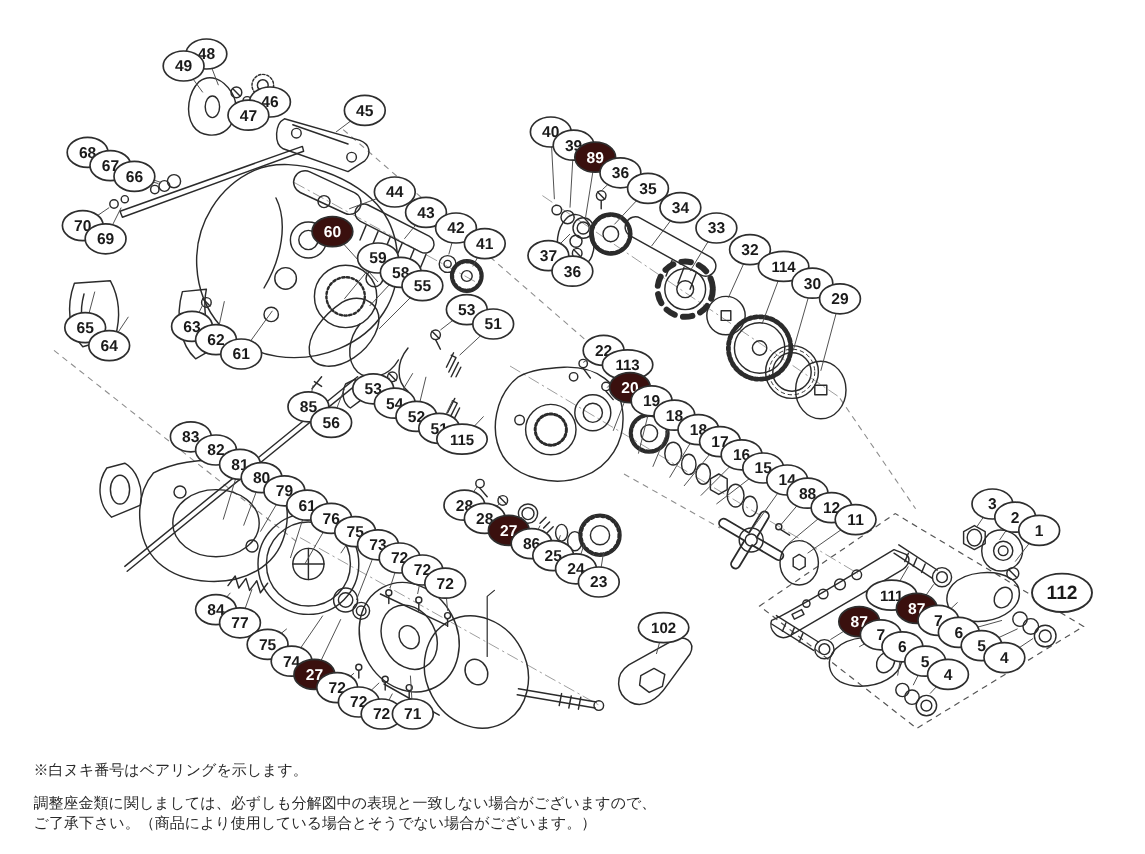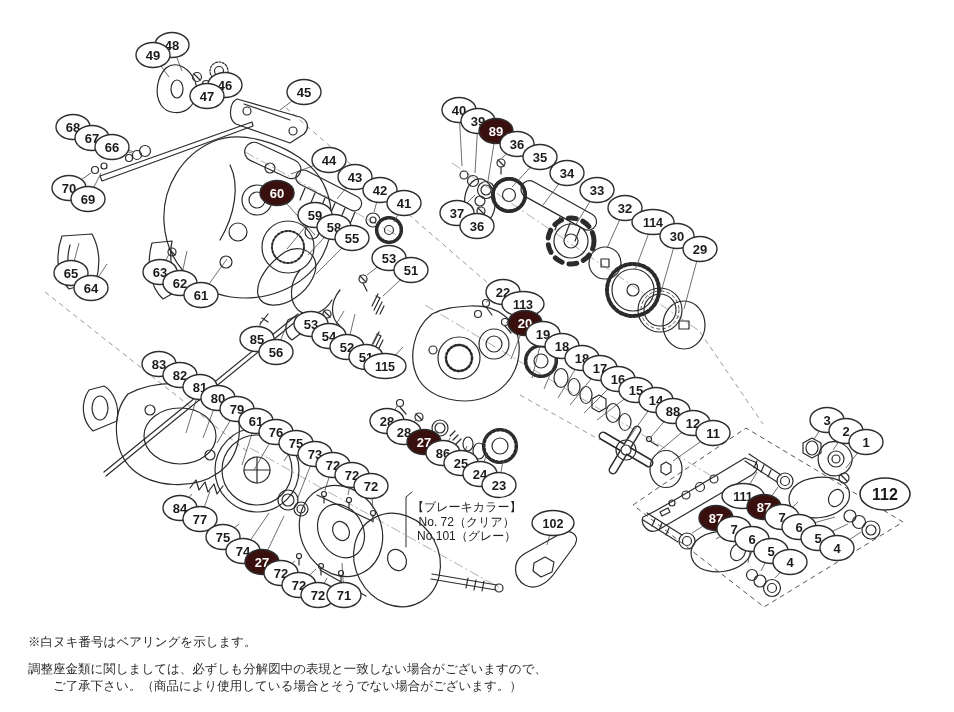--- a/index.html
+++ b/index.html
@@ -1,17 +1,17 @@
 <!DOCTYPE html>
 <html><head>
 <meta charset="utf-8">
 <style>
   html,body{margin:0;padding:0;background:#ffffff;}
   #stage{position:relative;width:954px;height:712px;background:#ffffff;overflow:hidden;
-         font-family:"Liberation Sans",sans-serif;text-align:center;}
+         font-family:"Liberation Sans",sans-serif;}
   #diagram-svg{position:absolute;left:0;top:0;}
   .note-block{position:absolute;color:#2a2a2a;font-size:12.5px;line-height:17px;white-space:nowrap;}
   #bearing-note{left:28px;top:634px;}
   #washer-note{left:28px;top:661px;}
   #brake-label{position:absolute;left:412px;top:500px;color:#222;font-size:12px;line-height:14.5px;white-space:nowrap;}
   .callout-text{font-weight:bold;}
 </style>
 </head>
 <body>
 
@@ -757,24 +757,19 @@
           <ellipse cx="837" cy="548" rx="17" ry="12.5" fill="#ffffff" stroke="#2e2e2e" stroke-width="1.4"></ellipse>
           <text x="837" y="552.5" text-anchor="middle" class="callout-text" font-family="&quot;Liberation Sans&quot;,sans-serif" font-size="13" fill="#1a1a1a">4</text>
         </g>
         <g>
           <ellipse cx="790" cy="562" rx="17" ry="12.5" fill="#ffffff" stroke="#2e2e2e" stroke-width="1.4"></ellipse>
           <text x="790" y="566.5" text-anchor="middle" class="callout-text" font-family="&quot;Liberation Sans&quot;,sans-serif" font-size="13" fill="#1a1a1a">4</text>
         </g>
       </g>
   </svg>
 
-  <div id="brake-label">
-    <div>【ブレーキカラー】</div>
-    <div>No.  72（クリア）</div>
-    <div>No.101（グレー）</div>
-  </div>
 
   <div id="washer-note" class="note-block">
     <div>調整座金類に関しましては、必ずしも分解図中の表現と一致しない場合がございますので、</div>
     <div>ご了承下さい。（商品により使用している場合とそうでない場合がございます。）</div>
   </div>
   <div id="bearing-note" class="note-block">※白ヌキ番号はベアリングを示します。</div>
 </div>
 
 </body></html>

